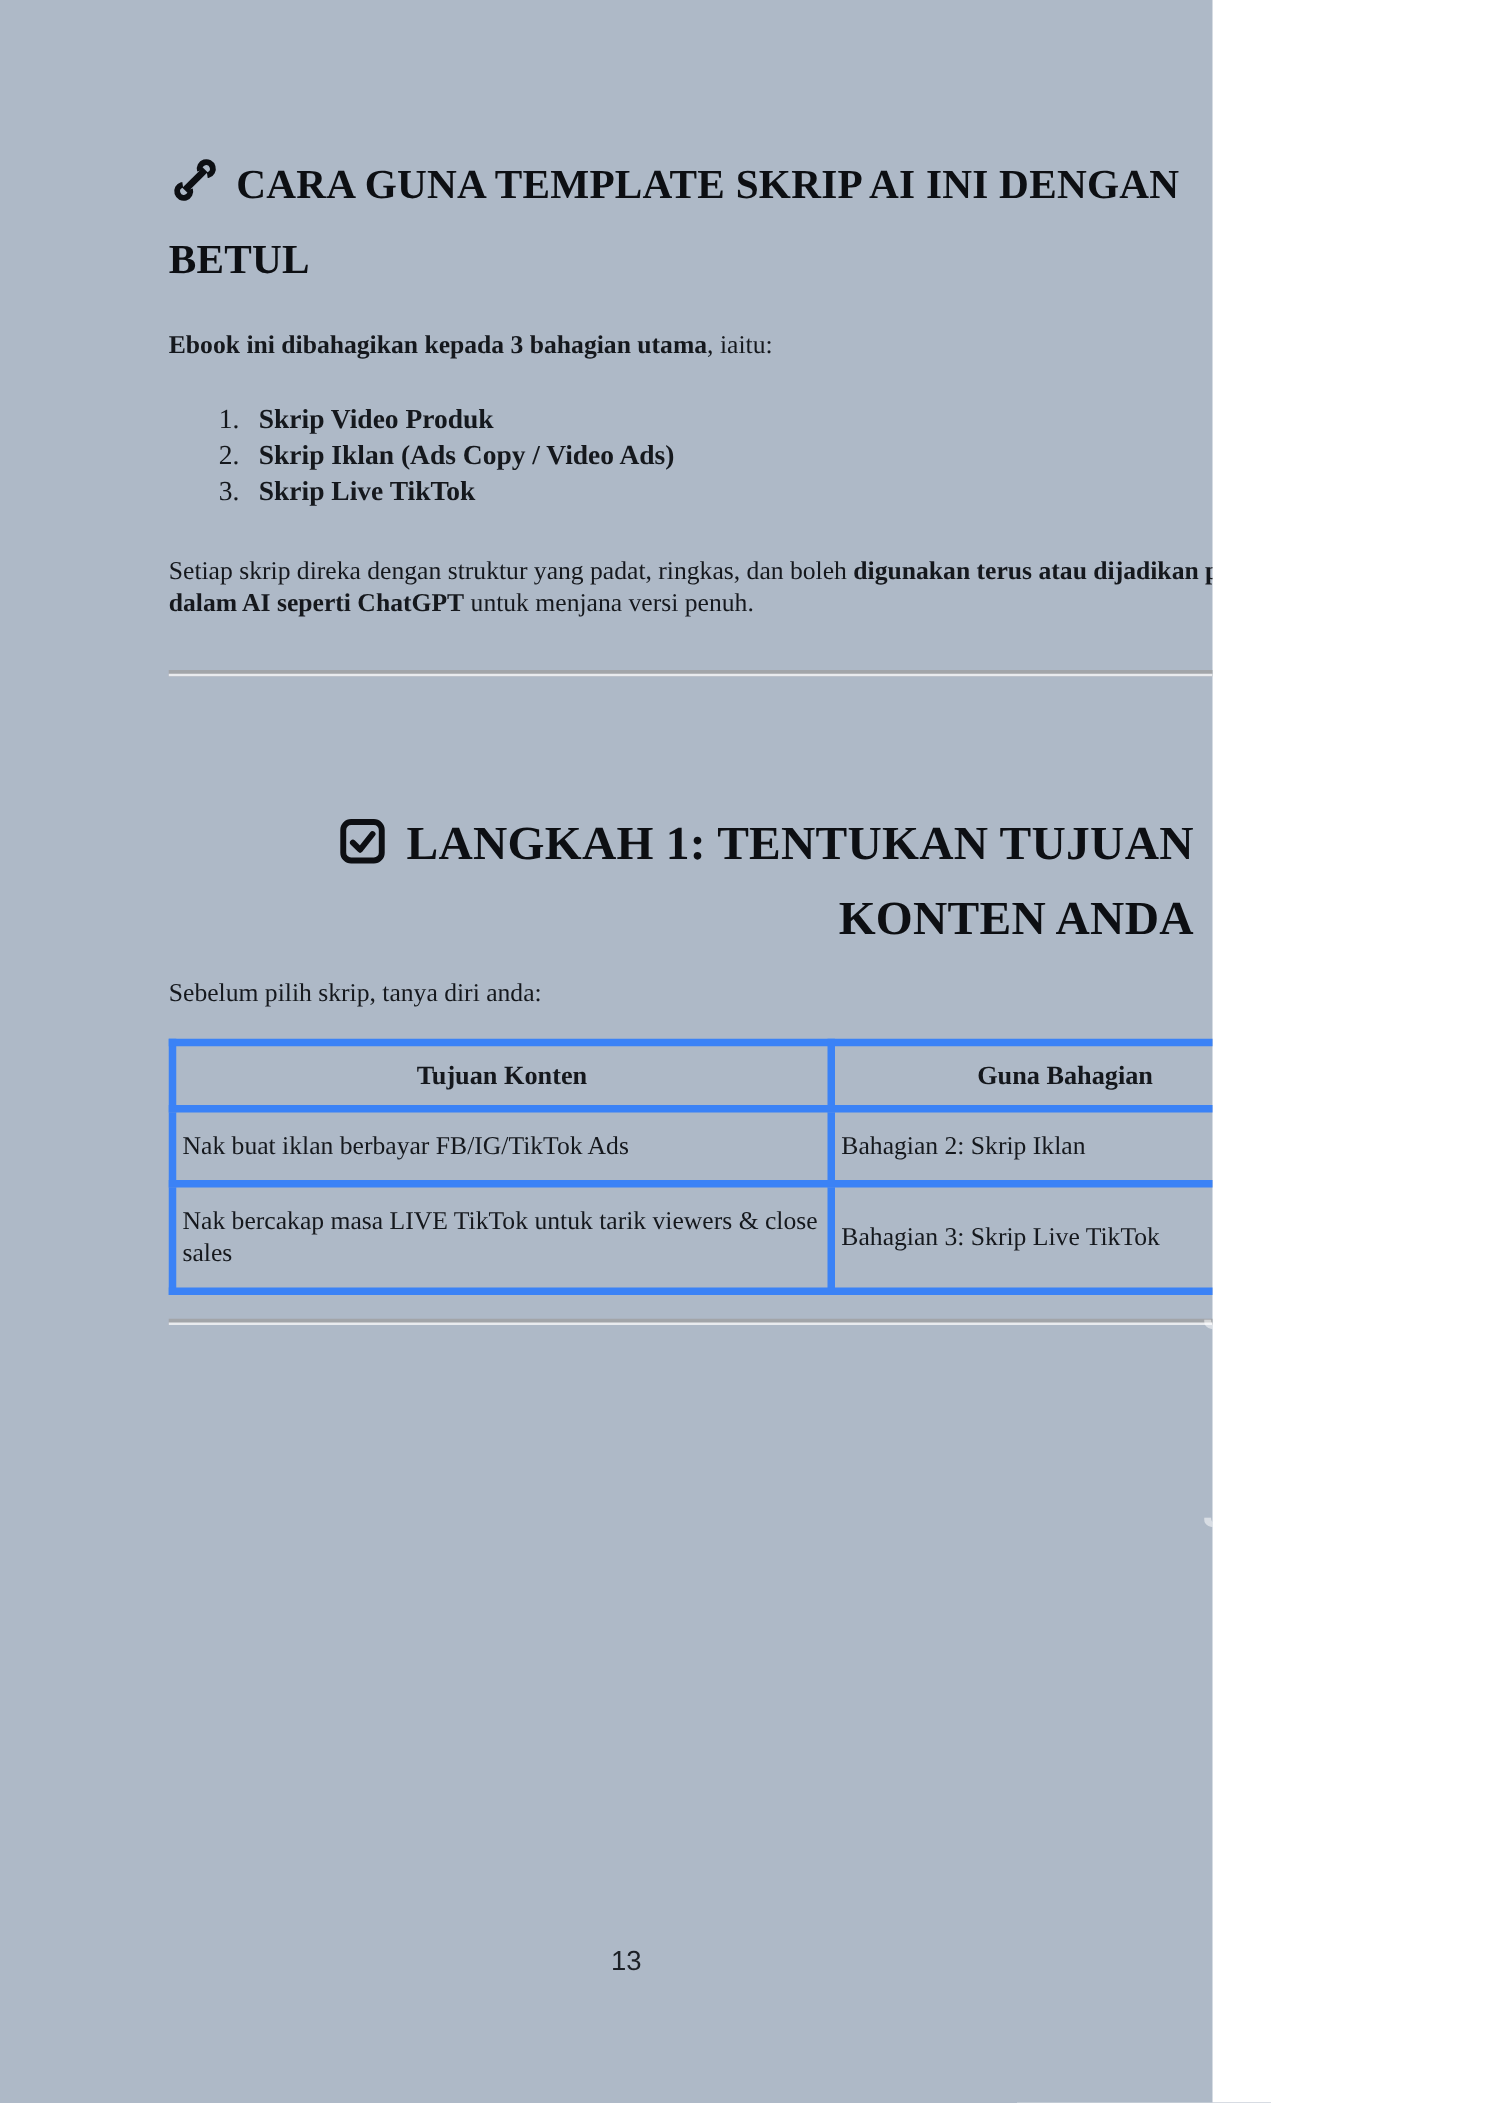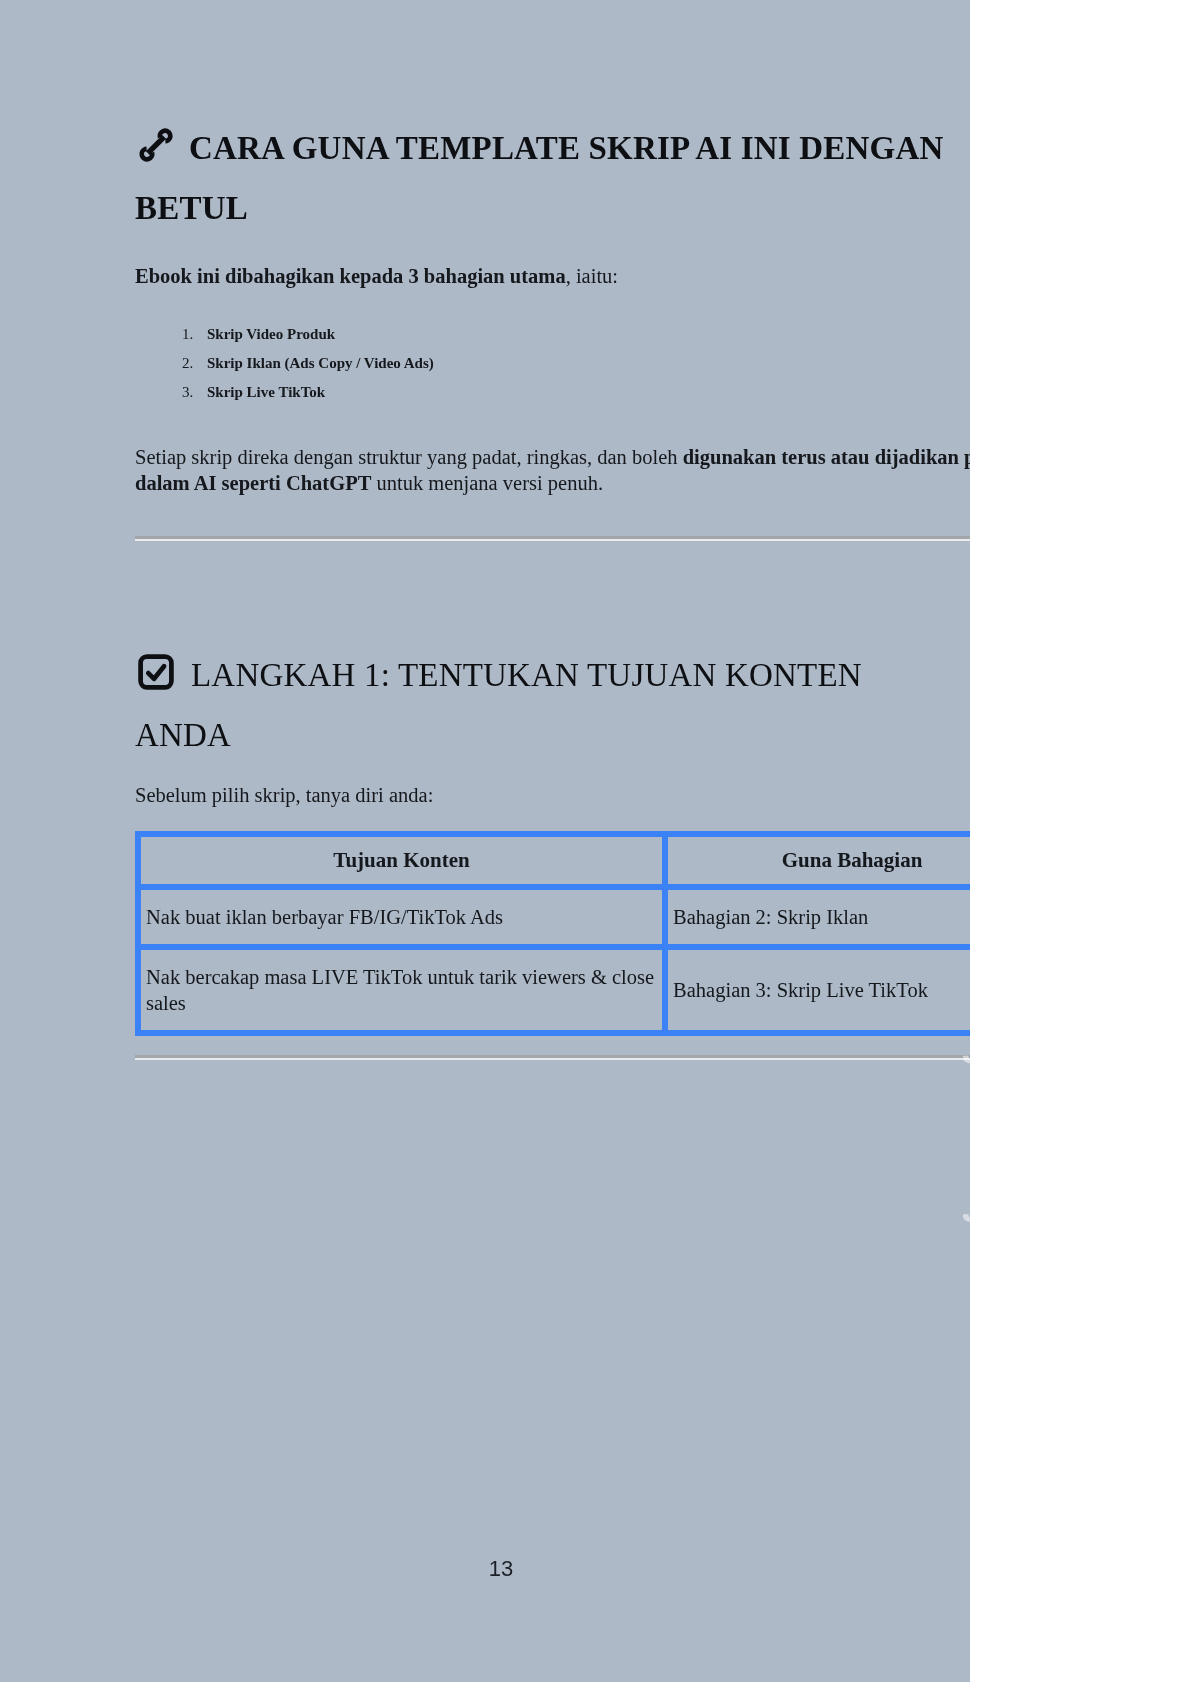--- a/index.html
+++ b/index.html
@@ -21,41 +21,42 @@
     font-size:33px;
     line-height:53px;
     font-weight:bold;
     color:#0d0f13;
     max-width:900px;
     letter-spacing:.2px;
   }
   h1.doc-h1 .hicon{display:inline-block;vertical-align:-7px;margin-right:12px;}
   h2.doc-h2{
     margin:108px 0 0 0;
-    font-size:33px;
+    font-size:38px;
     line-height:53px;
-    font-weight:normal;
+    font-weight:bold;
     color:#0d0f13;
     max-width:820px;
     letter-spacing:.2px;
+    text-align:right;
   }
   h2.doc-h2 .hicon{display:inline-block;vertical-align:-7px;margin-right:14px;}
   p.body{
     margin:0;
     font-size:20.5px;
     line-height:26px;
   }
   p.intro{margin-top:28px;}
   p.closing{margin-top:37px;}
   p.lead{margin-top:20px;}
   .b{font-weight:bold;}
   ol.skrip-list{
     margin:31px 0 0 0;
     padding:0 0 0 62px;
-    font-size:15px;
+    font-size:22px;
     line-height:29px;
   }
   ol.skrip-list li{font-weight:bold;padding-left:10px;}
   ol.skrip-list li::marker{font-weight:normal;}
   .hr{
     margin-top:40px;
     height:3px;
     background:#a2a5a9;
     border-bottom:2px solid #e9ebee;
     width:913px;

